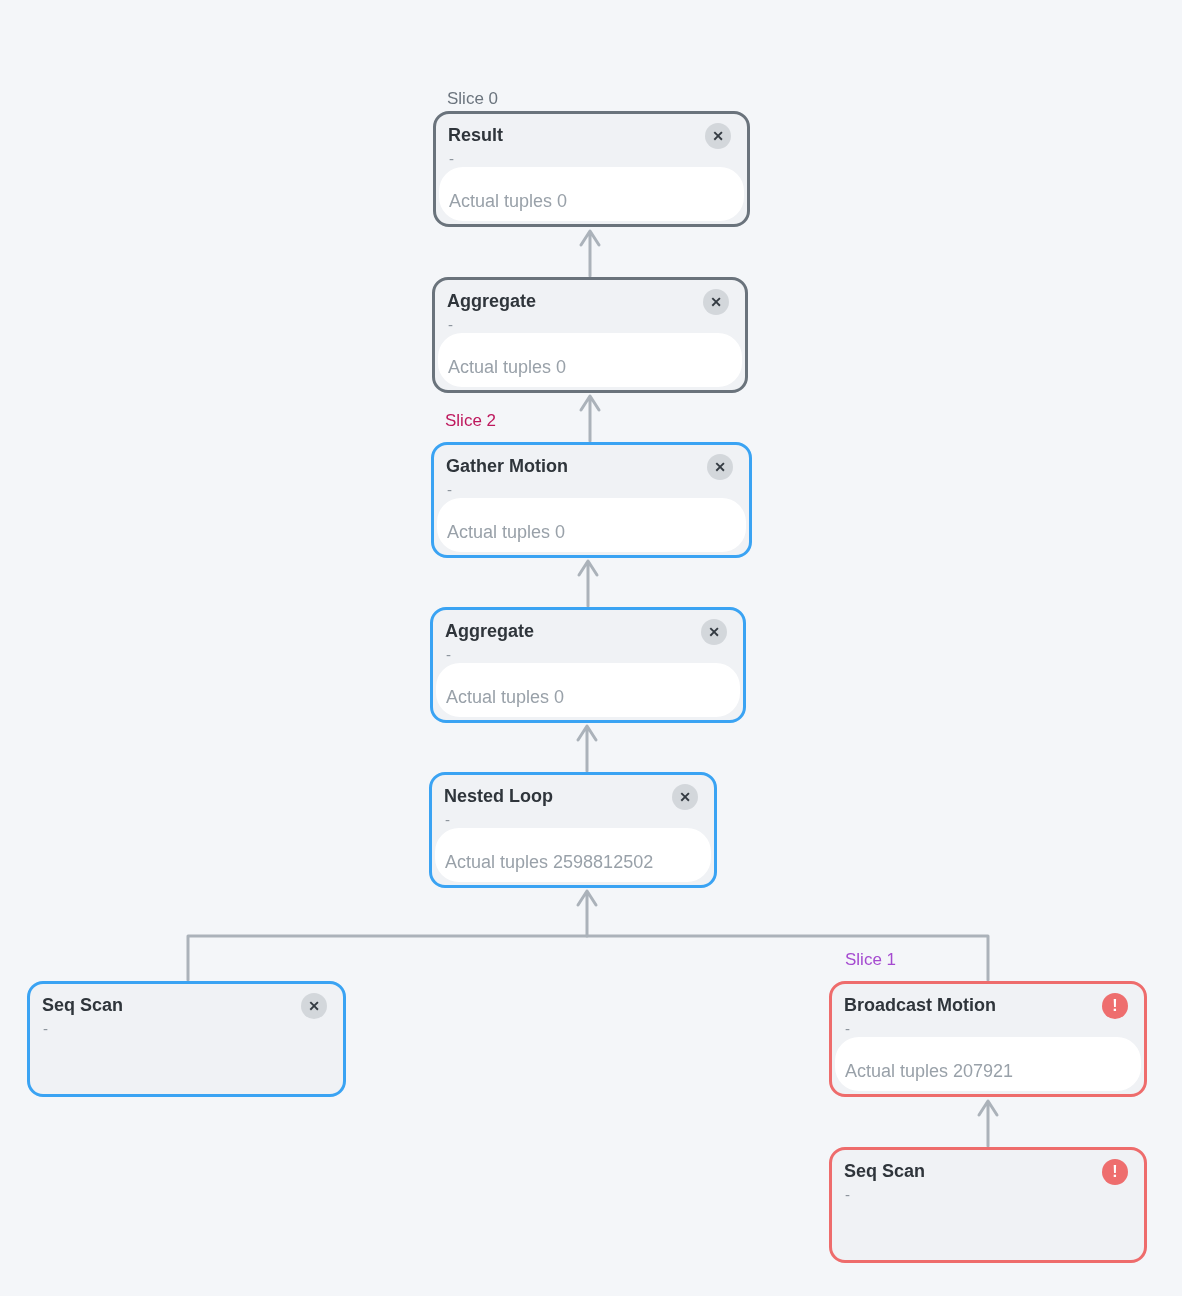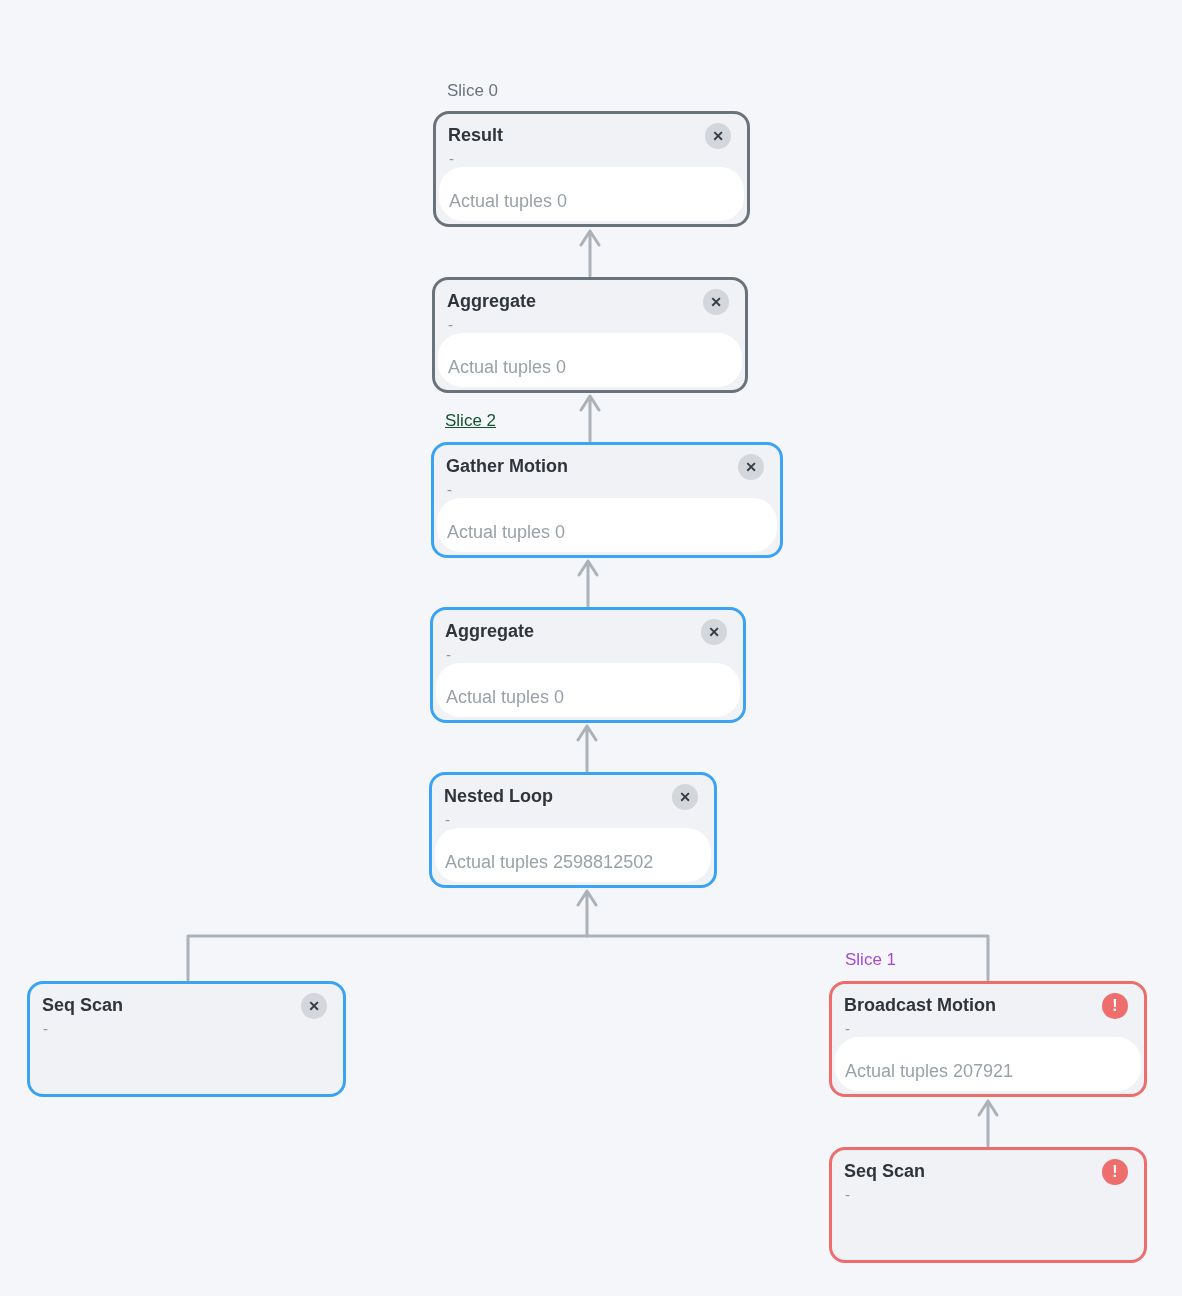--- a/index.html
+++ b/index.html
@@ -21,22 +21,22 @@
     left: 0;
     top: 0;
     pointer-events: none;
   }
   .slice-label {
     position: absolute;
     font-size: 17px;
     line-height: 21px;
     white-space: nowrap;
   }
-  #slice0 { left: 447px; top: 80px;  color: #6b747e; }
-  #slice2 { left: 445px; top: 410px; color: #14532d; text-decoration: underline; }
+  #slice0 { left: 447px; top: 88px;  color: #6b747e; }
+  #slice2 { left: 445px; top: 410px; color: #be185d; }
   #slice1 { left: 845px; top: 949px; color: #a54ad0; }
 
   .node {
     position: absolute;
     height: 116px;
     box-sizing: border-box;
     background: #f0f2f5;
     border: 3px solid #6a737c;
     border-radius: 16px;
   }
@@ -102,21 +102,21 @@
   }
   .node-tuples {
     font-size: 18px;
     color: #99a1a9;
     line-height: 22px;
     white-space: nowrap;
   }
 
   #n0 { left: 433px; top: 111px;  width: 317px; }
   #n1 { left: 432px; top: 277px;  width: 316px; }
-  #n2 { left: 431px; top: 442px;  width: 352px; }
+  #n2 { left: 431px; top: 442px;  width: 321px; }
   #n3 { left: 430px; top: 607px;  width: 316px; }
   #n4 { left: 429px; top: 772px;  width: 288px; }
   #n5 { left: 27px;  top: 981px;  width: 319px; }
   #n6 { left: 829px; top: 981px;  width: 318px; }
   #n7 { left: 829px; top: 1147px; width: 318px; }
 </style>
 </head>
 <body>
 
 <div class="canvas">

